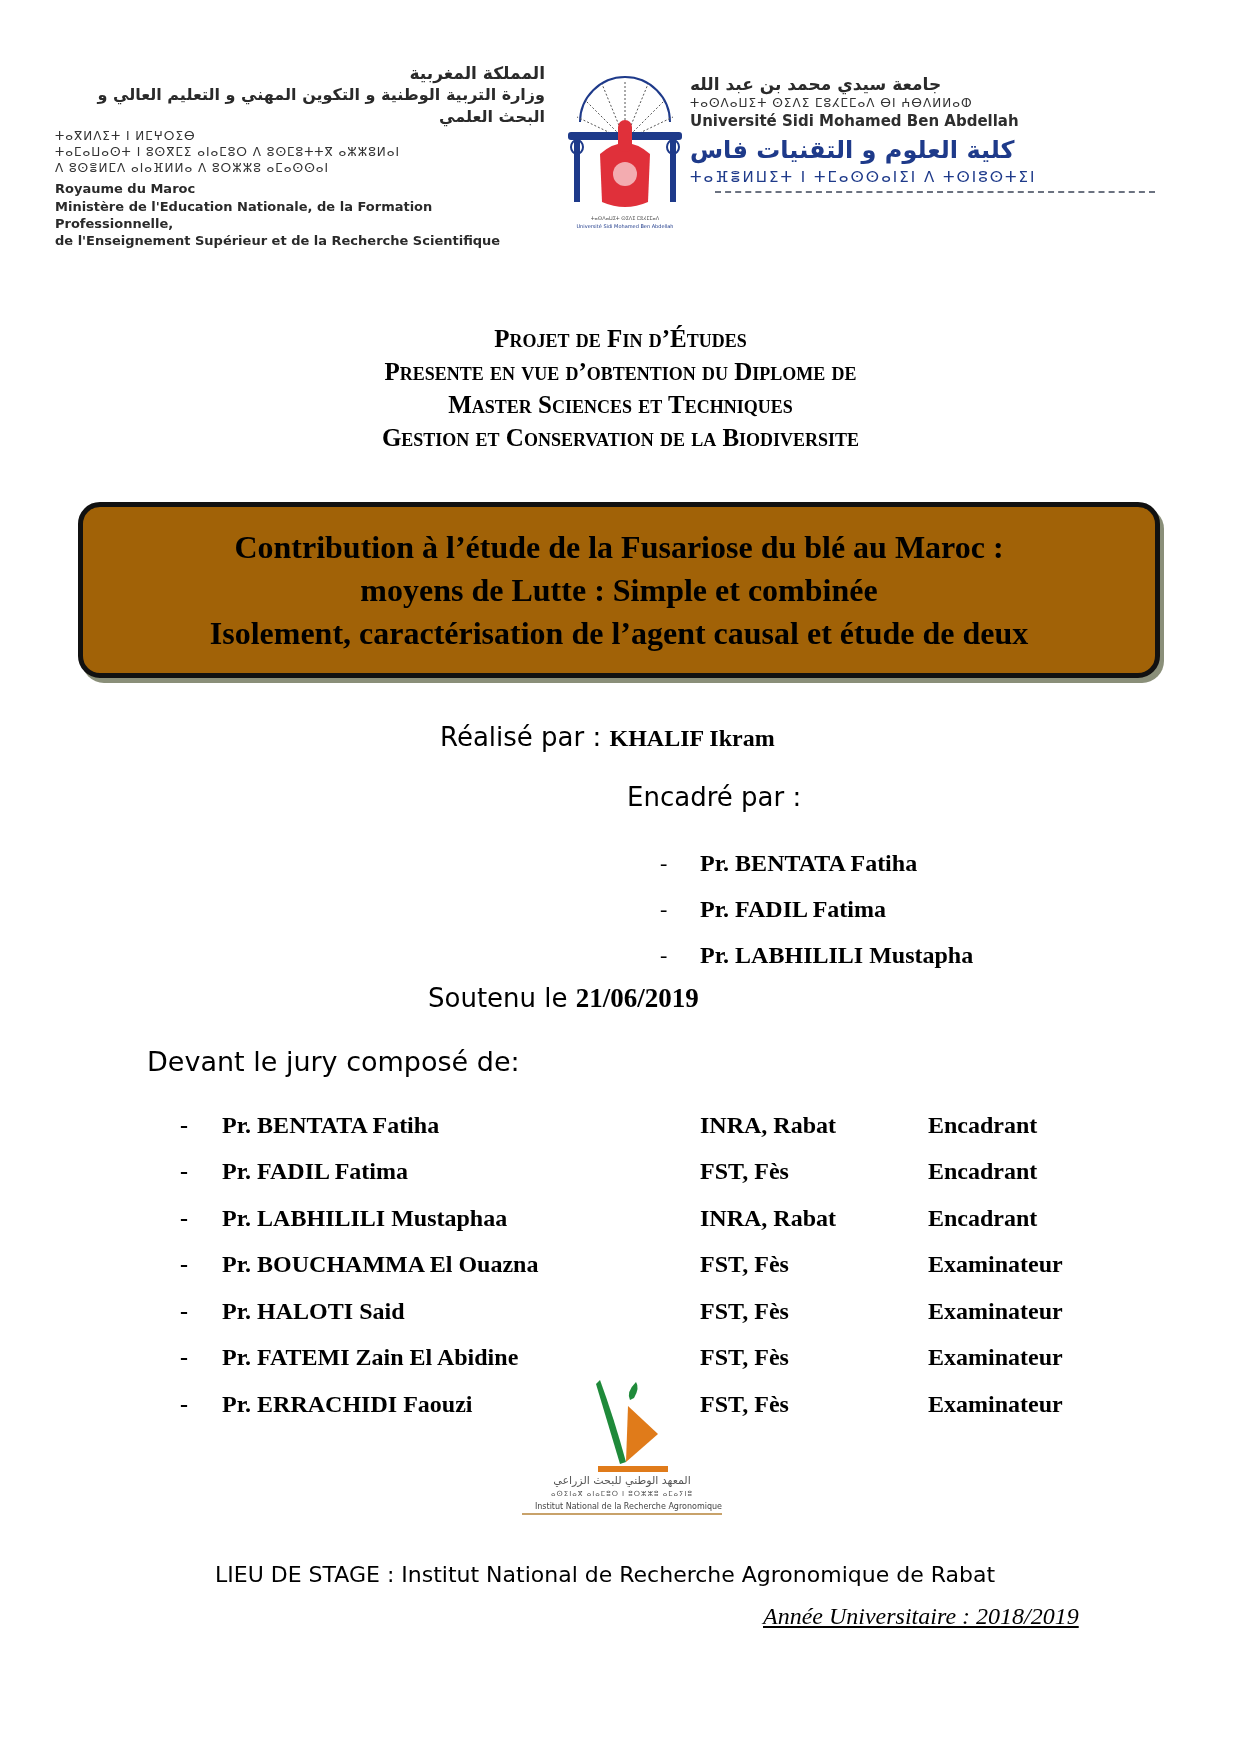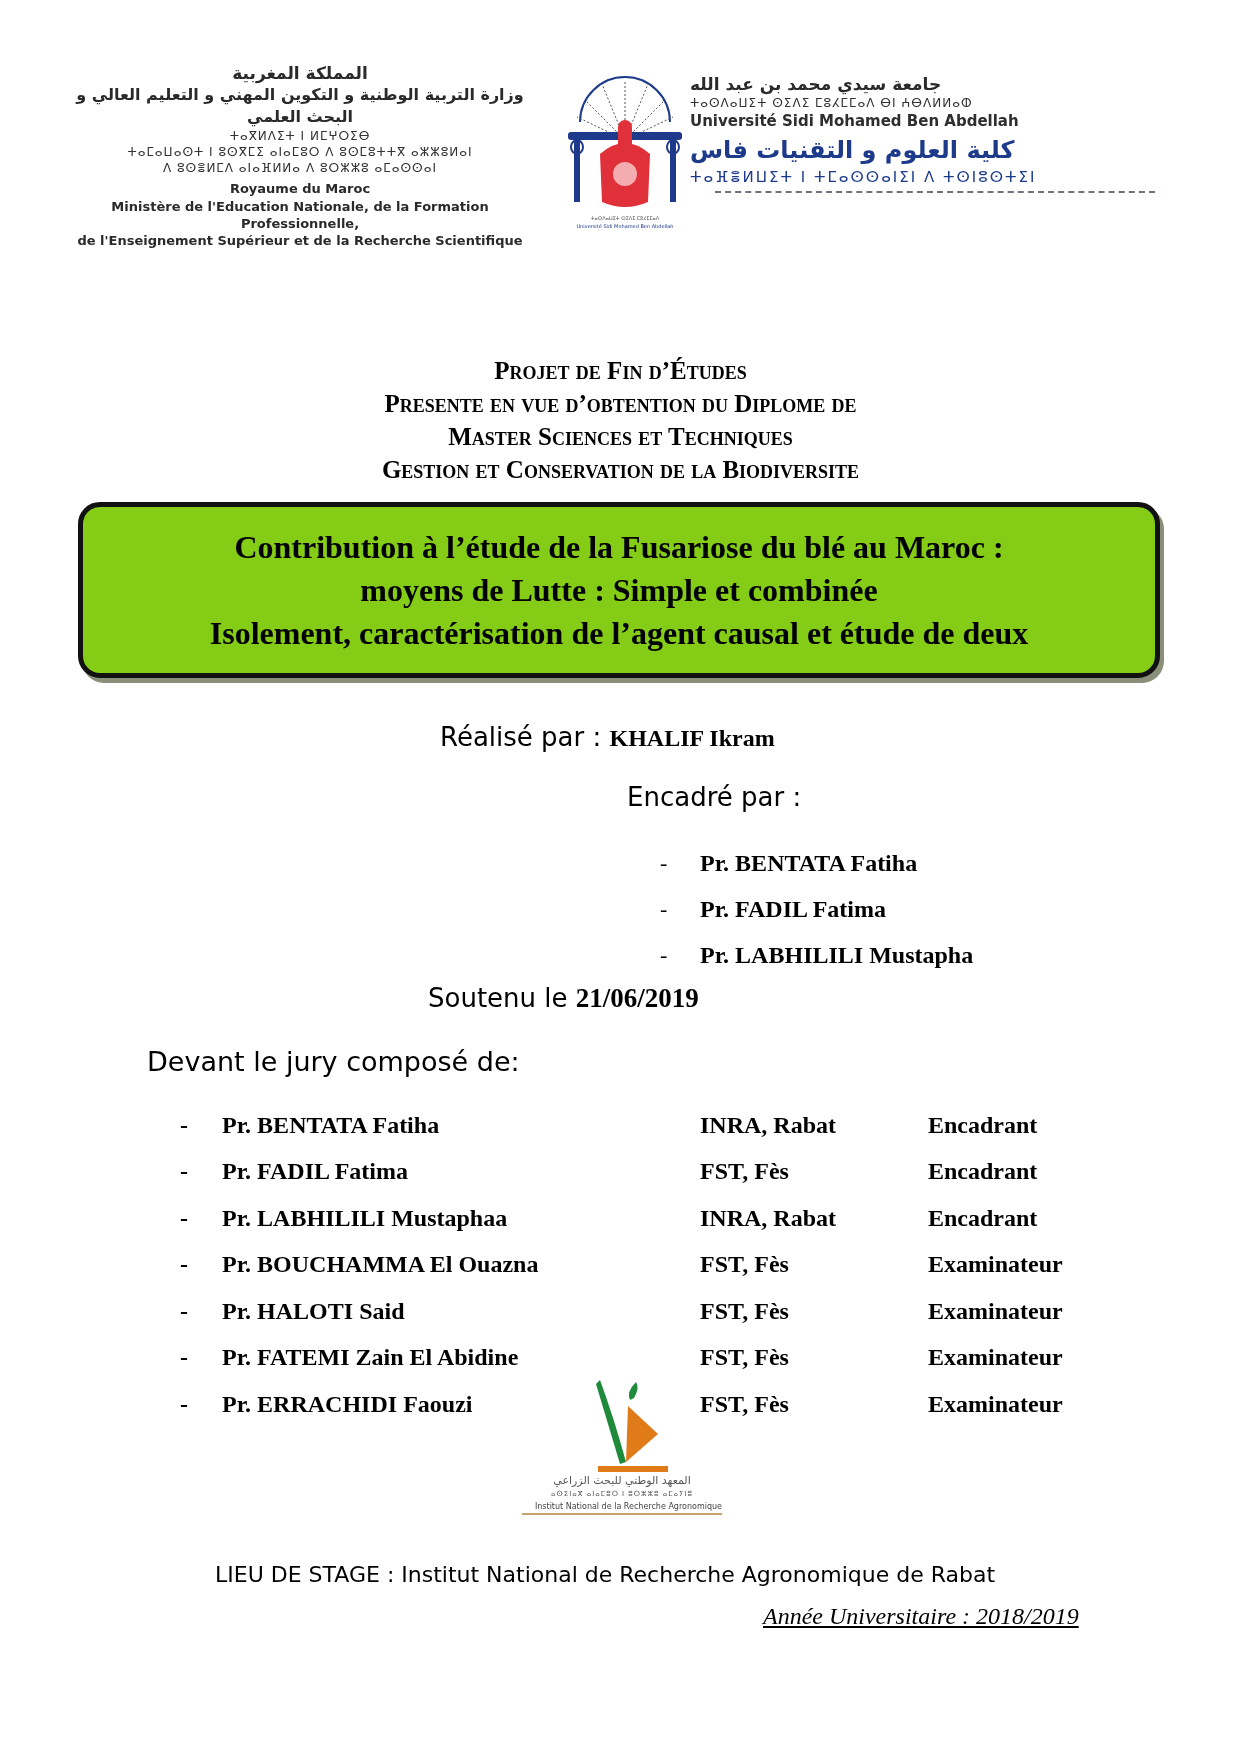--- a/index.html
+++ b/index.html
@@ -1,43 +1,43 @@
 <!DOCTYPE html>
 <html><head>
 <meta charset="utf-8">
 <style>
   html, body { margin: 0; padding: 0; background: #ffffff; }
   body { width: 1241px; height: 1754px; position: relative; overflow: hidden; color: #000; }
   .abs { position: absolute; }
 
   
-  .hdr-left { left: 55px; top: 62px; width: 490px; text-align: center; font-family: "DejaVu Sans", sans-serif; color: #2a2a2a; }
+  .hdr-left { left: 55px; top: 62px; width: 490px; font-family: "DejaVu Sans", sans-serif; color: #2a2a2a; }
   .hdr-left .ar1 { font-size: 17px; font-weight: bold; line-height: 22px; }
   .hdr-left .ar2 { font-size: 16px; font-weight: bold; line-height: 22px; }
   .hdr-left .tf { font-size: 12px; line-height: 16px; letter-spacing: 1px; color: #333; }
   .hdr-left .tf:first-of-type { margin-top: 6px; }
   .hdr-left .fr1 { font-size: 13px; font-weight: bold; line-height: 18px; margin-top: 4px; }
   .hdr-left .fr2 { font-size: 13px; font-weight: bold; line-height: 17px; }
 
   .hdr-right { left: 690px; top: 60px; width: 490px; text-align: left; font-family: "DejaVu Sans", sans-serif; margin-top: 13px; }
   .hdr-right .ar1 { font-size: 17px; font-weight: bold; color: #2a2a2a; line-height: 22px; }
   .hdr-right .tf1 { font-size: 12px; letter-spacing: 1px; color: #333; line-height: 16px; }
   .hdr-right .fr1 { font-size: 15px; font-weight: bold; color: #2e2e2e; line-height: 20px; }
   .hdr-right .ar2 { font-size: 24px; font-weight: bold; color: #1e3a8a; line-height: 34px; margin-top: 2px; }
   .hdr-right .tf2 { font-size: 15px; letter-spacing: 2px; color: #1e3a8a; line-height: 20px; }
   .hdr-right .fr2 { font-size: 20px; font-weight: bold; color: #1e3a8a; line-height: 26px; }
   .hdr-right .rule { margin: 4px auto 0; width: 440px; height: 0; border-top: 2px dashed #6b7280; }
 
   .crest { left: 560px; top: 62px; width: 130px; height: 170px; }
 
   
-  .degree { left: 0; width: 1241px; top: 322px; text-align: center; font-family: "Liberation Serif", serif; font-weight: bold; font-variant: small-caps; font-size: 25px; line-height: 33px; margin-top: 32px; }
-
-  
-  .title-box { left: 78px; top: 502px; width: 1082px; height: 176px; border: 5px solid #111; border-radius: 22px; box-shadow: 4px 5px 0 #8a8f79; background: #84cc16; display: flex; align-items: center; justify-content: center; box-sizing: border-box; }
+  .degree { left: 0; width: 1241px; top: 322px; text-align: center; font-family: "Liberation Serif", serif; font-weight: bold; font-variant: small-caps; font-size: 25px; line-height: 33px; }
+
+  
+  .title-box { left: 78px; top: 502px; width: 1082px; height: 176px; border: 5px solid #111; border-radius: 22px; box-shadow: 4px 5px 0 #8a8f79; background: #a16207; display: flex; align-items: center; justify-content: center; box-sizing: border-box; }
   .title-box .t { text-align: center; font-family: "Liberation Serif", serif; font-weight: bold; font-size: 32px; line-height: 43px; padding: 0 20px; }
 
   
   .sans-lbl { font-family: "DejaVu Sans", sans-serif; font-size: 26px; }
   .serif-b { font-family: "Liberation Serif", serif; font-weight: bold; }
 
   .realise { left: 440px; top: 722px; white-space: nowrap; }
   .realise .v { font-size: 24px; }
   .encadre { left: 627px; top: 782px; }
   .sup-list { left: 660px; top: 840px; list-style: none; margin: 0; padding: 0; }

